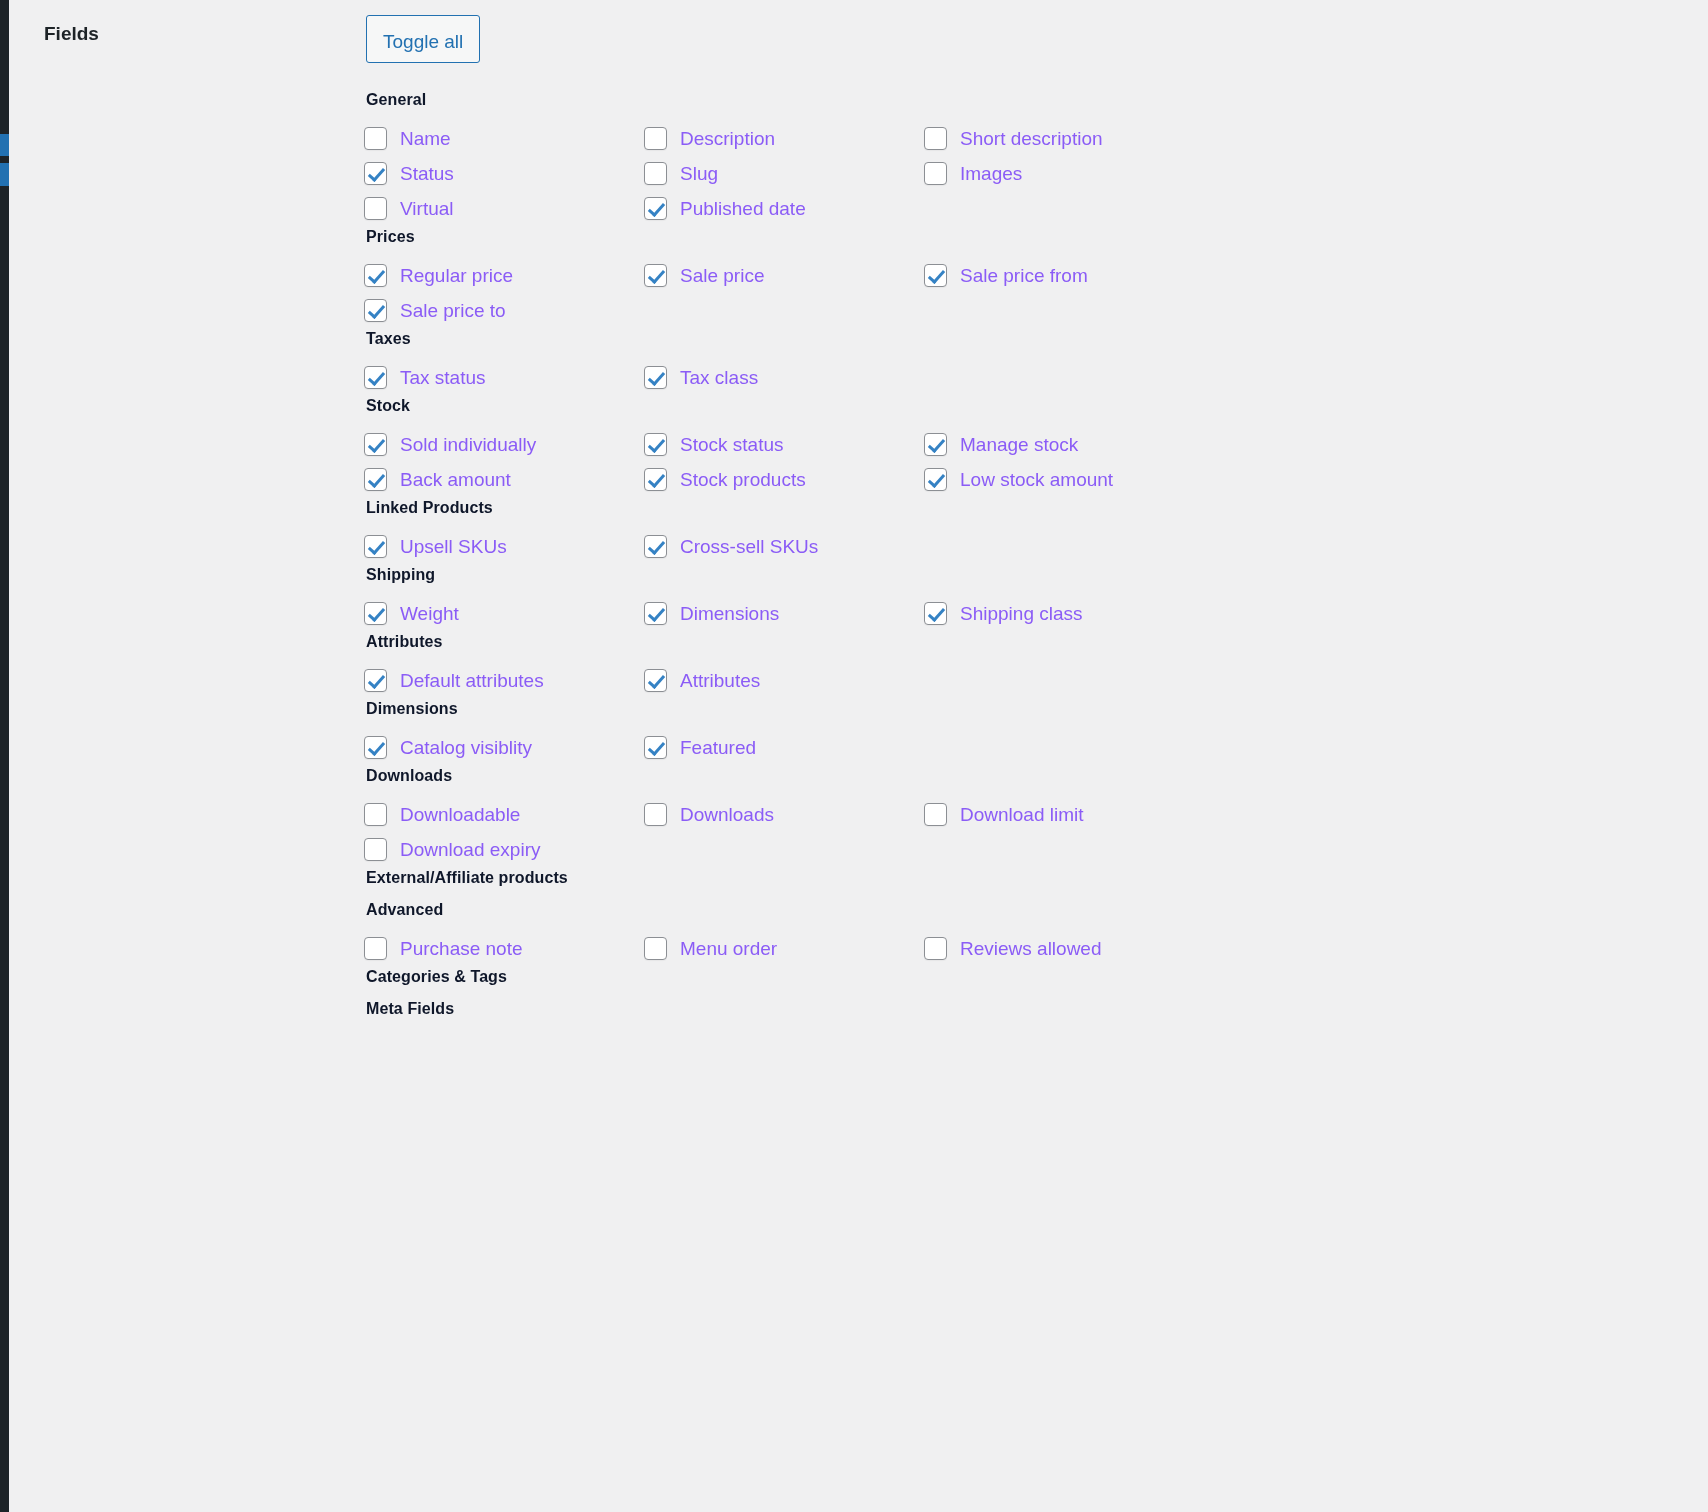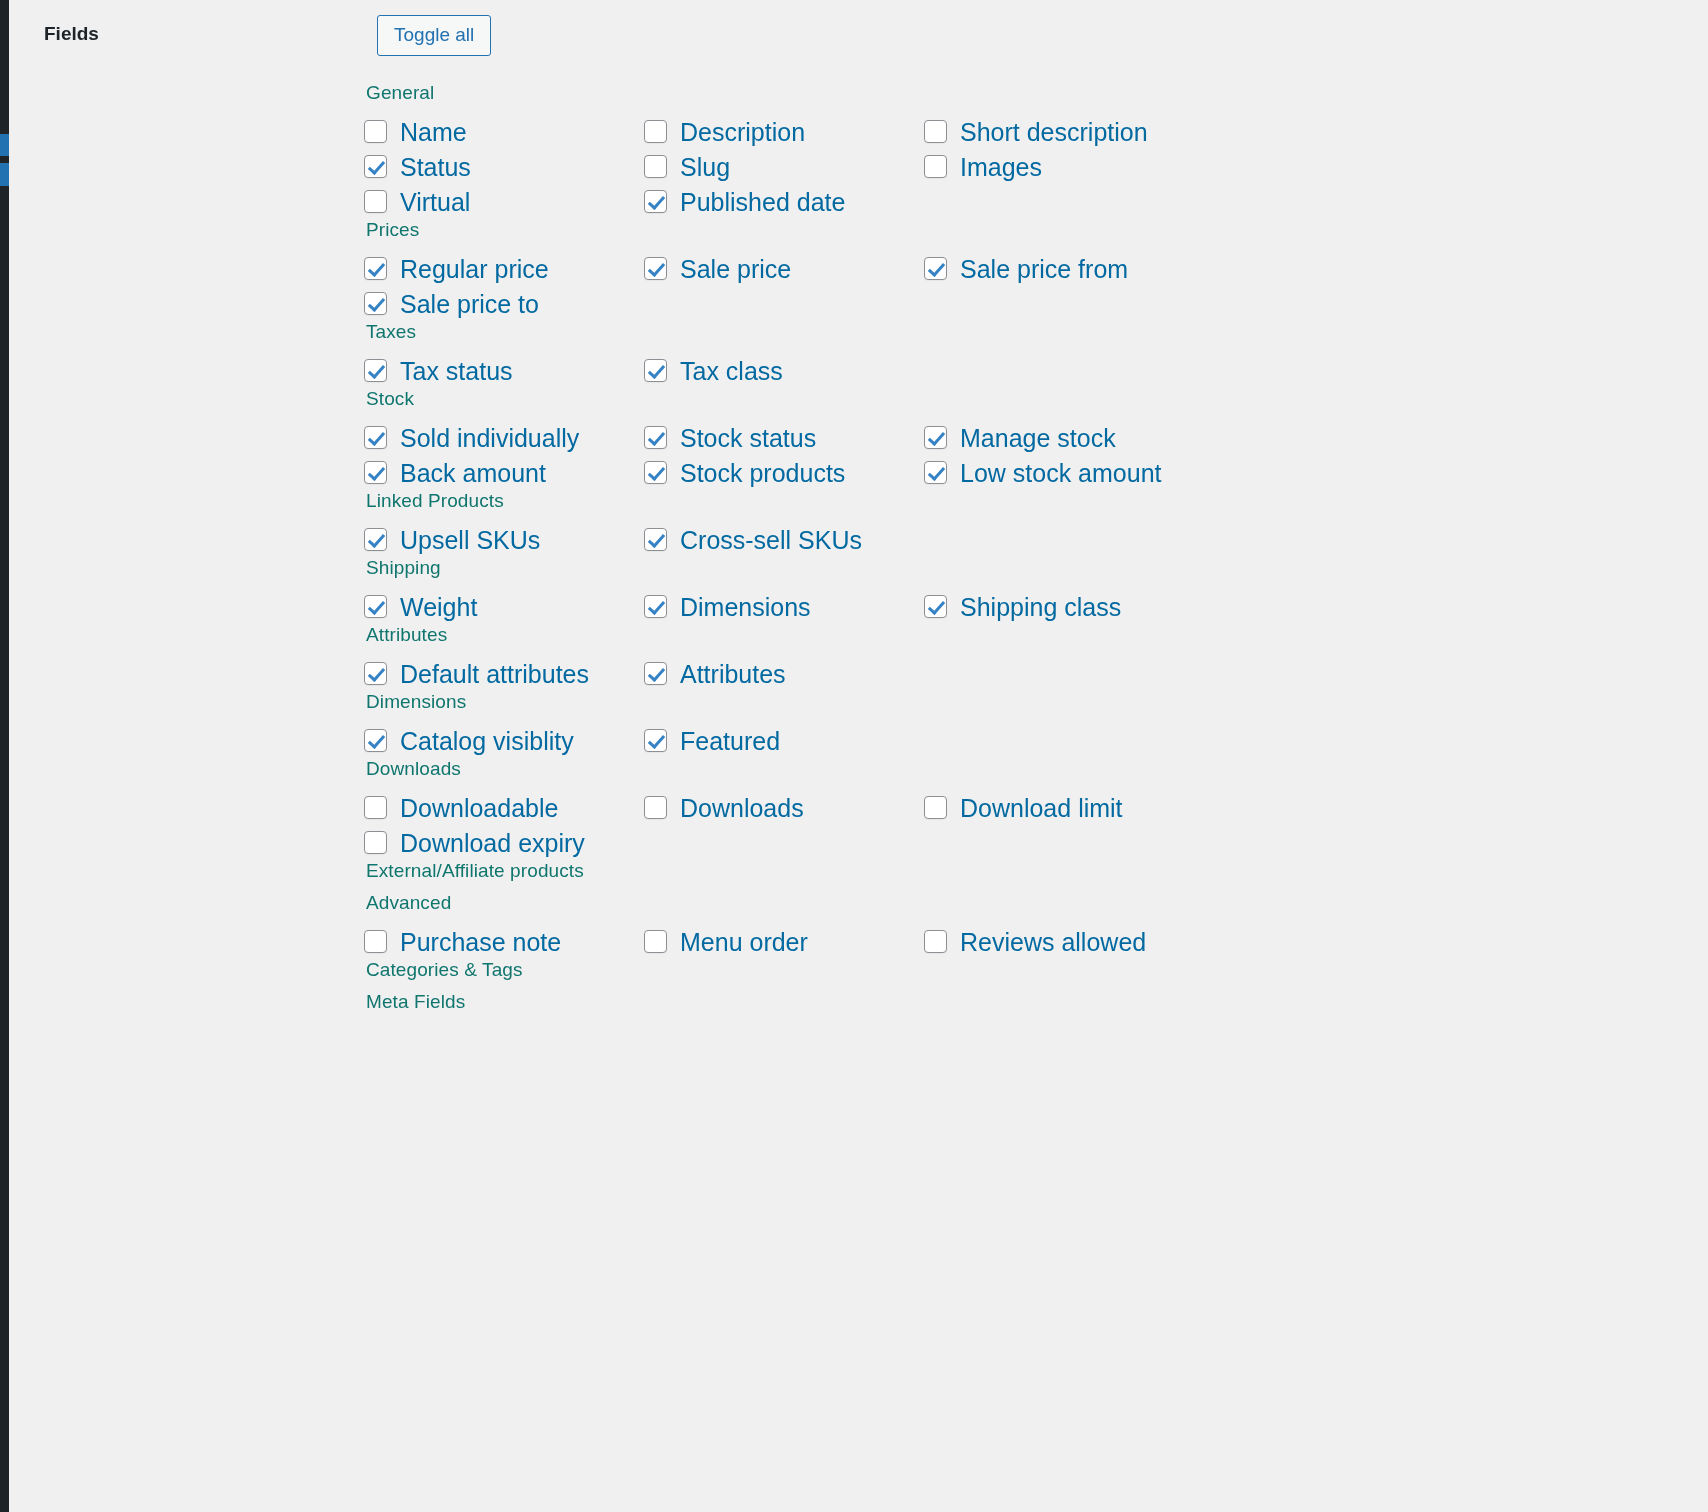--- a/index.html
+++ b/index.html
@@ -54,43 +54,43 @@
     position: absolute;
     left: 355px;
     top: 0;
     width: 1250px;
   }
 
   
   #toggle-all-button {
     display: inline-block;
     margin-top: 15px;
-    margin-left: 13px;
-    padding: 8px 16px 9px 16px;
+    margin-left: 2px;
+    padding: 15px 16px 9px 16px;
     background: #f6f7f7;
     border: 1px solid #2271b1;
     border-radius: 3px;
     color: #2271b1;
     font-family: "Liberation Sans", sans-serif;
     font-size: 19px;
     line-height: 22px;
     cursor: pointer;
     box-sizing: border-box;
   }
 
   
   .field-group {
   }
   .field-group:first-of-type {
     margin-top: 26px;
   }
   .group-title {
-    font-size: 19px;
-    font-weight: normal;
-    color: #0f766e;
+    font-size: 16px;
+    font-weight: bold;
+    color: #0f172a;
     line-height: 22px;
     margin: 0 0 10px 2px;
     letter-spacing: 0.1px;
   }
   .group-items {
     display: flex;
     flex-wrap: wrap;
     width: 1080px;
   }
   .field-item {
@@ -118,22 +118,22 @@
     left: 7px;
     top: 2px;
     width: 6px;
     height: 13px;
     border: solid #3582c4;
     border-width: 0 3px 3px 0;
     transform: rotate(42deg);
   }
   .field-item .lbl {
     margin-left: 13px;
-    font-size: 25px;
-    color: #0369a1;
+    font-size: 19px;
+    color: #8b5cf6;
     line-height: 22px;
     white-space: nowrap;
     cursor: pointer;
   }
 </style>
 </head>
 <body>
 
 <div id="admin-rail">
   <div class="rail-accent" id="rail-accent-1"></div>

